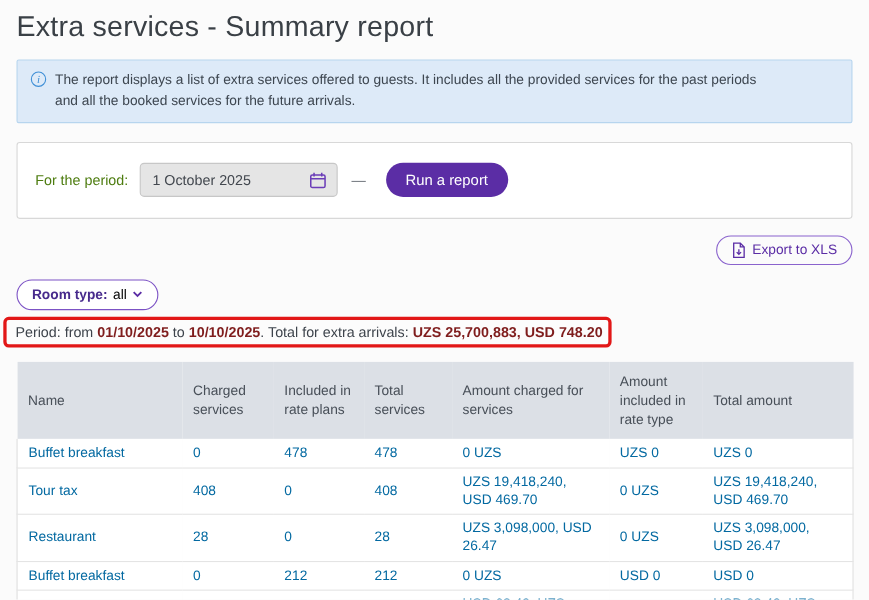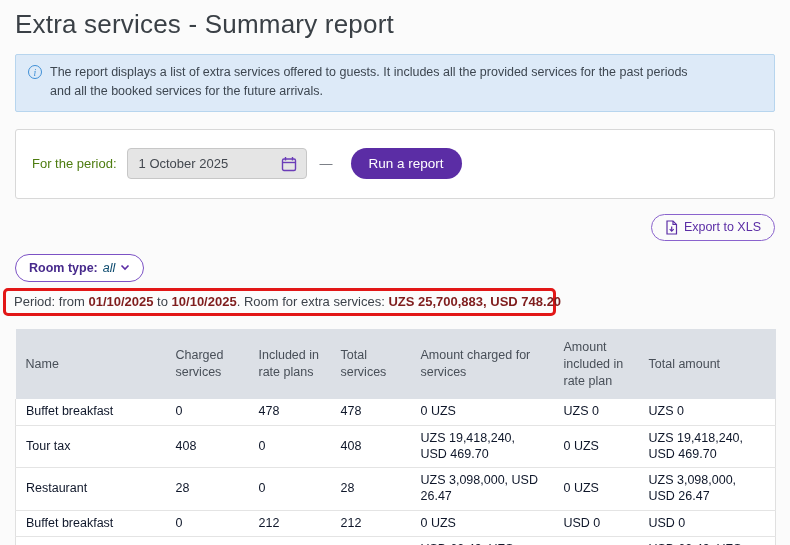--- a/index.html
+++ b/index.html
@@ -116,21 +116,21 @@
     gap: 5px;
     border: 1.5px solid #7c52c5;
     border-radius: 15px;
     padding: 0 13px;
     background: #fff;
     color: #472a8c;
     font-size: 12.5px;
     cursor: pointer;
   }
   .roomtype-pill .rt-label { font-weight: 700; }
-  .roomtype-pill .rt-value { color: #0c4a6e; font-style: italic; }
+  .roomtype-pill .rt-value { color: #000000; }
 
   
   .summary-line {
     margin-top: 6px;
     margin-left: -12px;
     width: 553px;
     border: 3px solid #e21717;
     border-radius: 5px;
     background: #fcfcfc;
     padding: 3px 8px 4px 8px;
@@ -156,21 +156,21 @@
     vertical-align: middle;
     padding: 10px 10px;
     height: 58px;
     line-height: 1.35;
   }
   .report-table tbody td {
     background: #ffffff;
     border-bottom: 1px solid #e4e4e4;
     padding: 5px 10px;
     line-height: 1.25;
-    color: #0f172a;
+    color: #0369a1;
     vertical-align: middle;
     height: 26px;
   }
   .report-table tbody tr td:first-child { border-left: 1px solid #e0e0e0; }
   .report-table tbody tr td:last-child { border-right: 1px solid #e0e0e0; }
 
   .col-name { width: 150px; }
   .col-charged { width: 83px; }
   .col-included { width: 82px; }
   .col-totalsvc { width: 80px; }
@@ -232,31 +232,31 @@
       <span class="rt-label">Room type:</span>
       <span class="rt-value">all</span>
       <span>
         <svg width="10" height="7" viewBox="0 0 10 7" fill="none" stroke="#5b2da5" stroke-width="1.6">
           <path d="M1.5 1.5 L5 5 L8.5 1.5"></path>
         </svg>
       </span>
     </div>
   </div>
 
-  <div class="summary-line"><span>Period: from </span><span class="b">01/10/2025</span><span> to </span><span class="b">10/10/2025</span><span>. Room for extra services: </span><span class="b">UZS 25,700,883, USD 748.20</span></div>
+  <div class="summary-line"><span>Period: from </span><span class="b">01/10/2025</span><span> to </span><span class="b">10/10/2025</span><span>. Total for extra arrivals: </span><span class="b">UZS 25,700,883, USD 748.20</span></div>
 
   <table class="report-table">
     <thead>
       <tr>
         <th class="col-name">Name</th>
         <th class="col-charged">Charged services</th>
         <th class="col-included">Included in rate plans</th>
         <th class="col-totalsvc">Total services</th>
         <th class="col-amtcharged">Amount charged for services</th>
-        <th class="col-amtincluded">Amount included in rate plan</th>
+        <th class="col-amtincluded">Amount included in rate type</th>
         <th class="col-totalamt">Total amount</th>
       </tr>
     </thead>
     <tbody>
       <tr>
         <td>Buffet breakfast</td>
         <td>0</td>
         <td>478</td>
         <td>478</td>
         <td>0 UZS</td>

